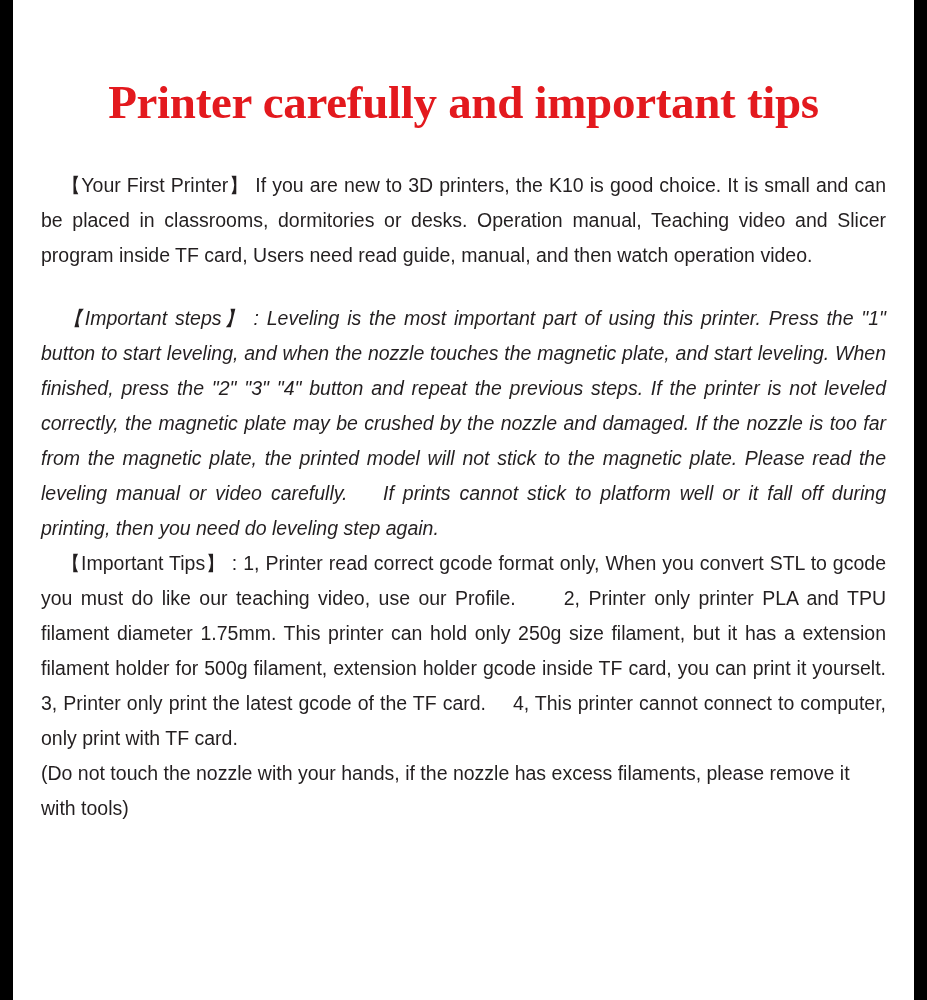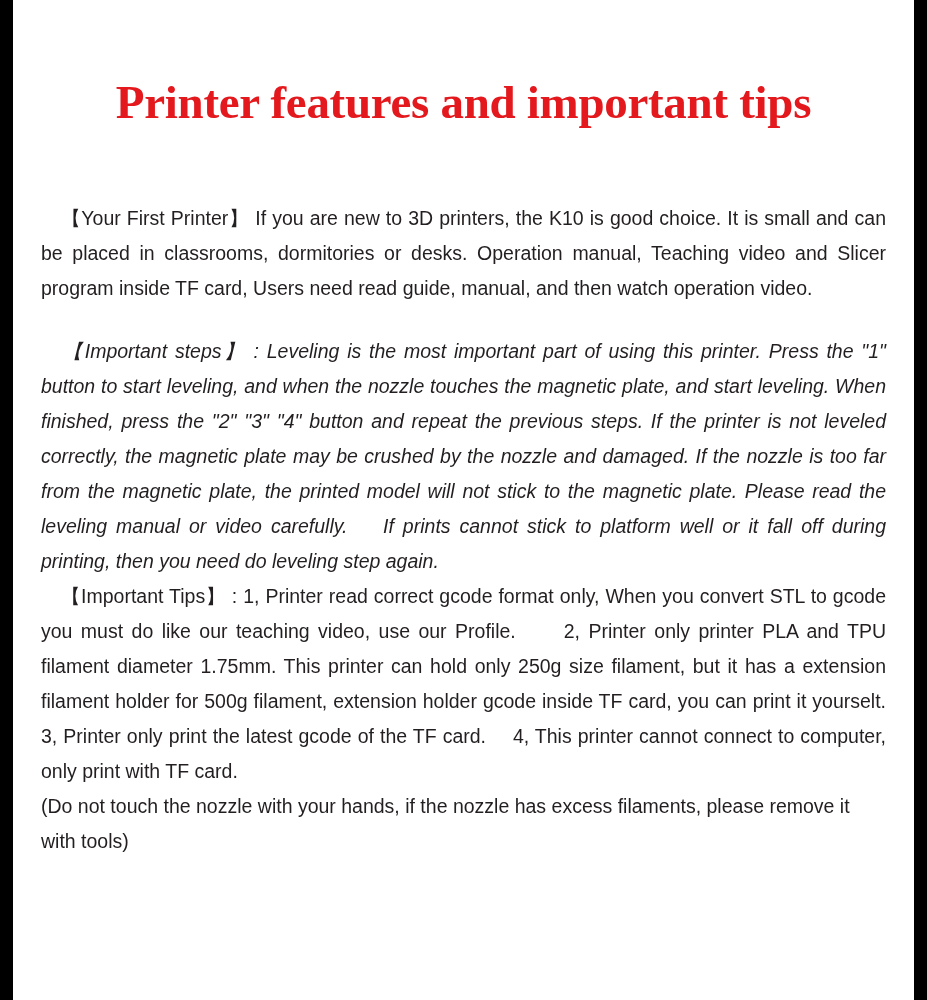--- a/index.html
+++ b/index.html
@@ -43,32 +43,32 @@
   }
   .body-block {
     color: #231f20;
     font-size: 19.5px;
     line-height: 35px;
     text-align: justify;
     text-justify: inter-word;
     margin: 0;
     white-space: pre-wrap;
   }
-  .para-1 { margin-top: 74px; }
+  .para-1 { margin-top: 41px; }
   .para-2 { margin-top: 28px; font-style: italic; }
   .para-3 { }
   .para-4 { margin-top: 0px; text-align: left; }
 </style>
 </head>
 <body>
 
 <div class="page">
   <div class="content">
 
-    <h1 class="doc-title">Printer features and important tips</h1>
+    <h1 class="doc-title">Printer carefully and important tips</h1>
 
     <p class="body-block para-1">　【Your First Printer】 If you are new to 3D printers, the K10 is good choice. It is small and can be placed in classrooms, dormitories or desks. Operation manual, Teaching video and Slicer program inside TF card, Users need read guide, manual, and then watch operation video.</p>
 
     <p class="body-block para-2">　【Important steps】 : Leveling is the most important part of using this printer. Press the "1" button to start leveling, and when the nozzle touches the magnetic plate, and start leveling. When finished, press the "2" "3" "4" button and repeat the previous steps. If the printer is not leveled correctly, the magnetic plate may be crushed by the nozzle and damaged. If the nozzle is too far from the magnetic plate, the printed model will not stick to the magnetic plate. Please read the leveling manual or video carefully.　 If prints cannot stick to platform well or it fall off during printing, then you need do leveling step again.</p>
 
     <p class="body-block para-3">　【Important Tips】 : 1, Printer read correct gcode format only, When you convert STL to gcode you must do like our teaching video, use our Profile.　　2, Printer only printer PLA and TPU filament diameter 1.75mm. This printer can hold only 250g size filament, but it has a extension filament holder for 500g filament, extension holder gcode inside TF card, you can print it yourselt. 3, Printer only print the latest gcode of the TF card.　 4, This printer cannot connect to computer, only print with TF card.</p>
 
     <p class="body-block para-4">(Do not touch the nozzle with your hands, if the nozzle has excess filaments, please remove it with tools)</p>
 
   </div>

